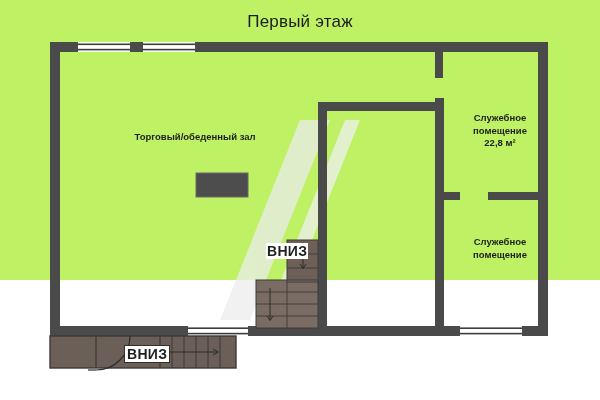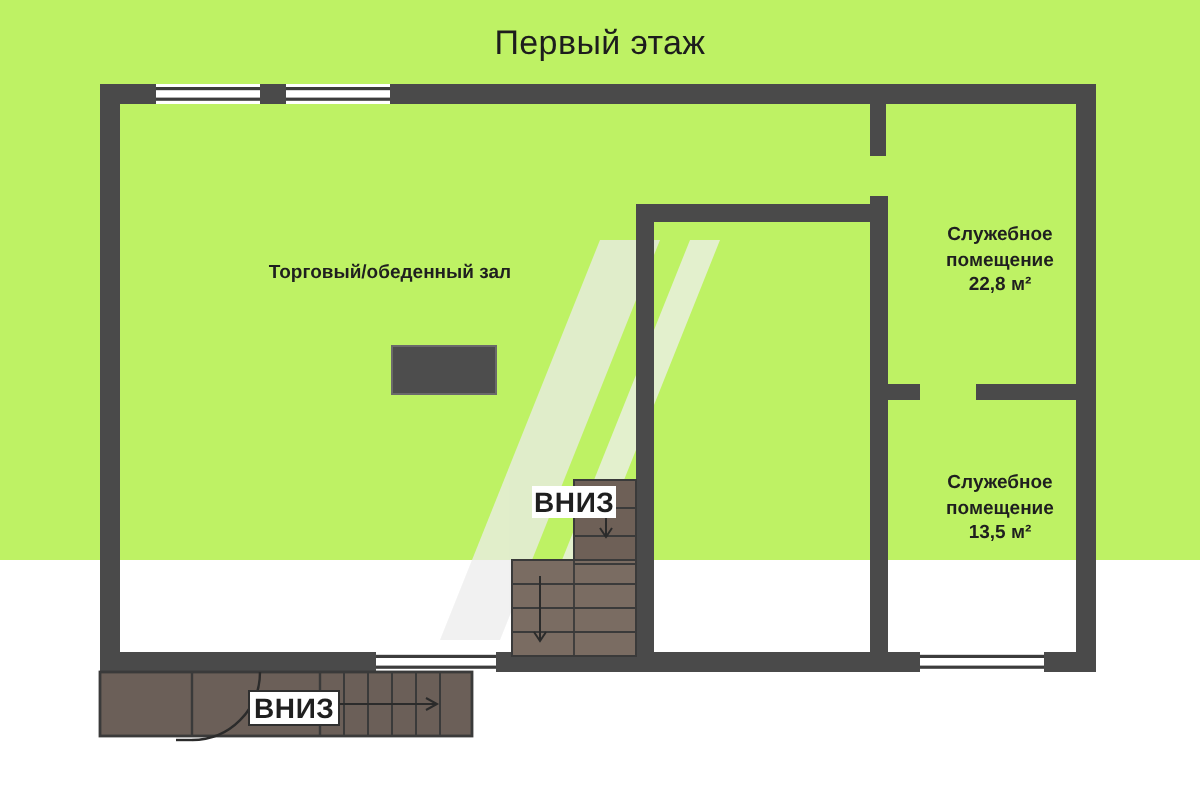--- a/index.html
+++ b/index.html
@@ -194,20 +194,19 @@
     <span>Торговый/обеденный зал</span>
   </div>
 
   <div class="room-label" style="left:440px; top:112px; width:120px;">
     <span style="display:block; white-space:normal; width:80px; margin:0 auto;">Служебное помещение</span>
     <span class="area">22,8 м²</span>
   </div>
 
   <div class="room-label" style="left:440px; top:236px; width:120px;">
     <span style="display:block; white-space:normal; width:80px; margin:0 auto;">Служебное помещение</span>
-    <span class="area">13,5 м²</span>
   </div>
 
   <div class="stair-tag" style="left:266px; top:243px;">ВНИЗ</div>
 
   <div class="stair-tag boxed" style="left:124px; top:345px;">ВНИЗ</div>
 
 </div>
 
 </body></html>

